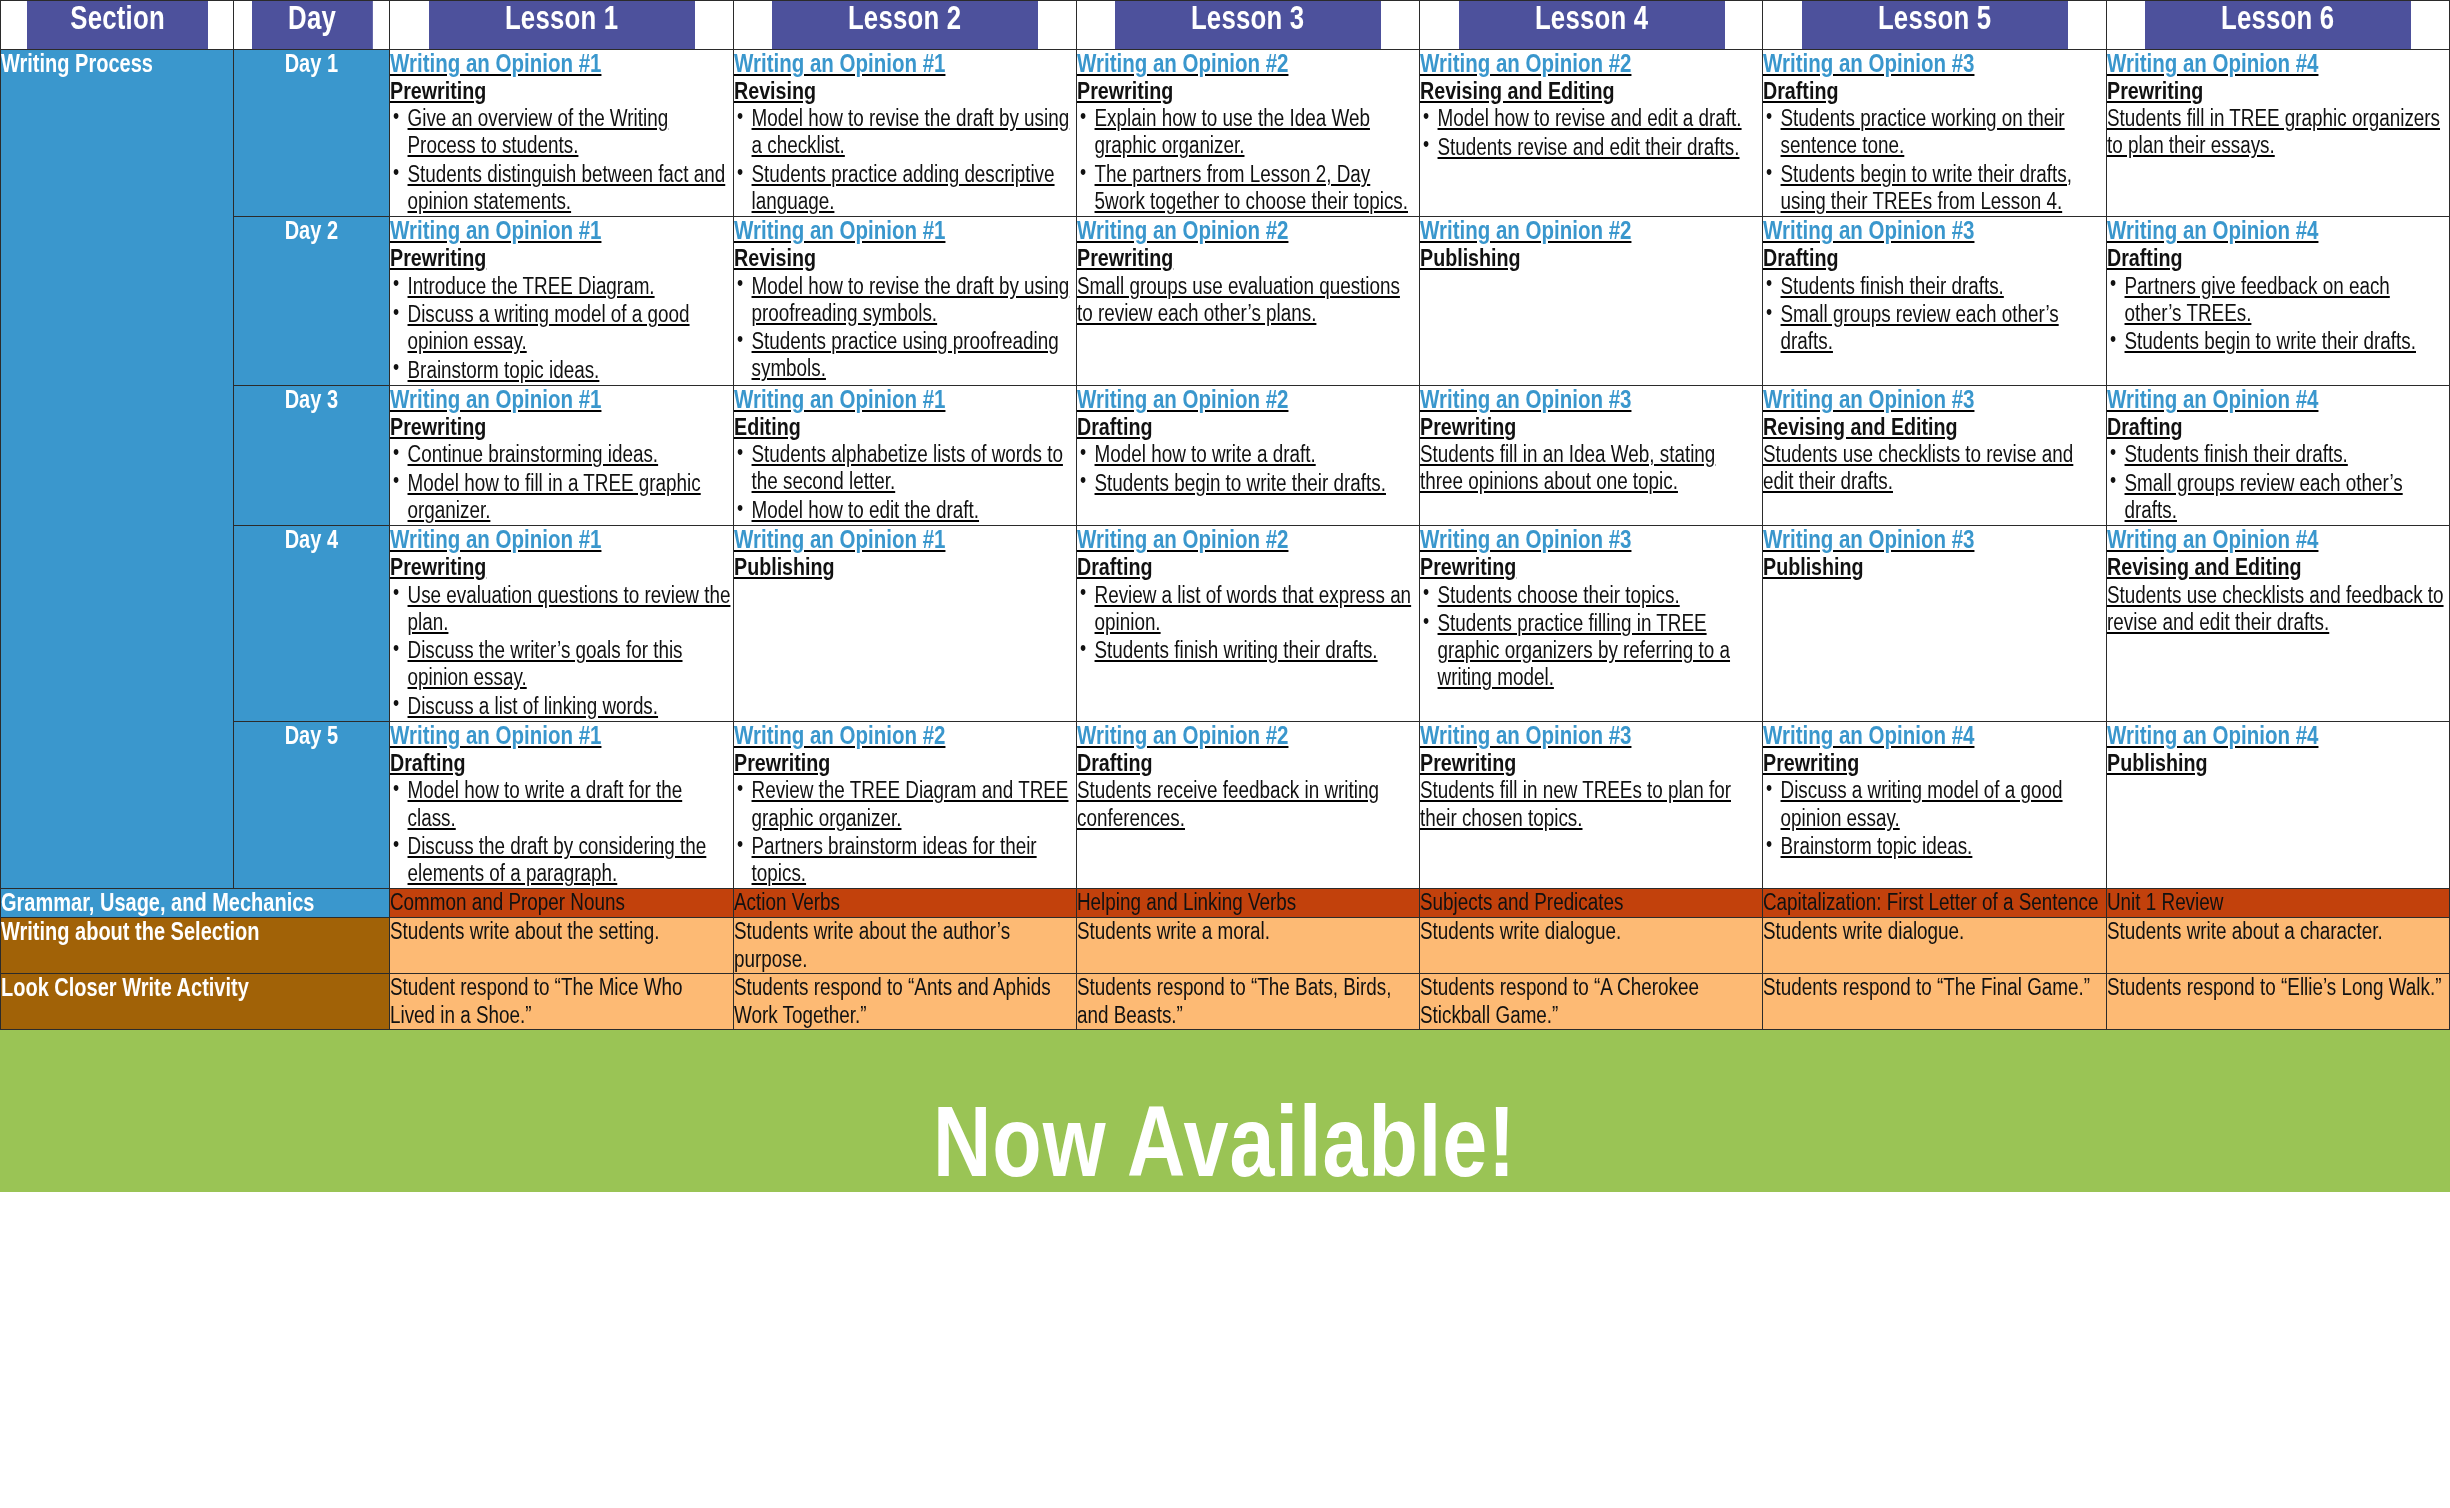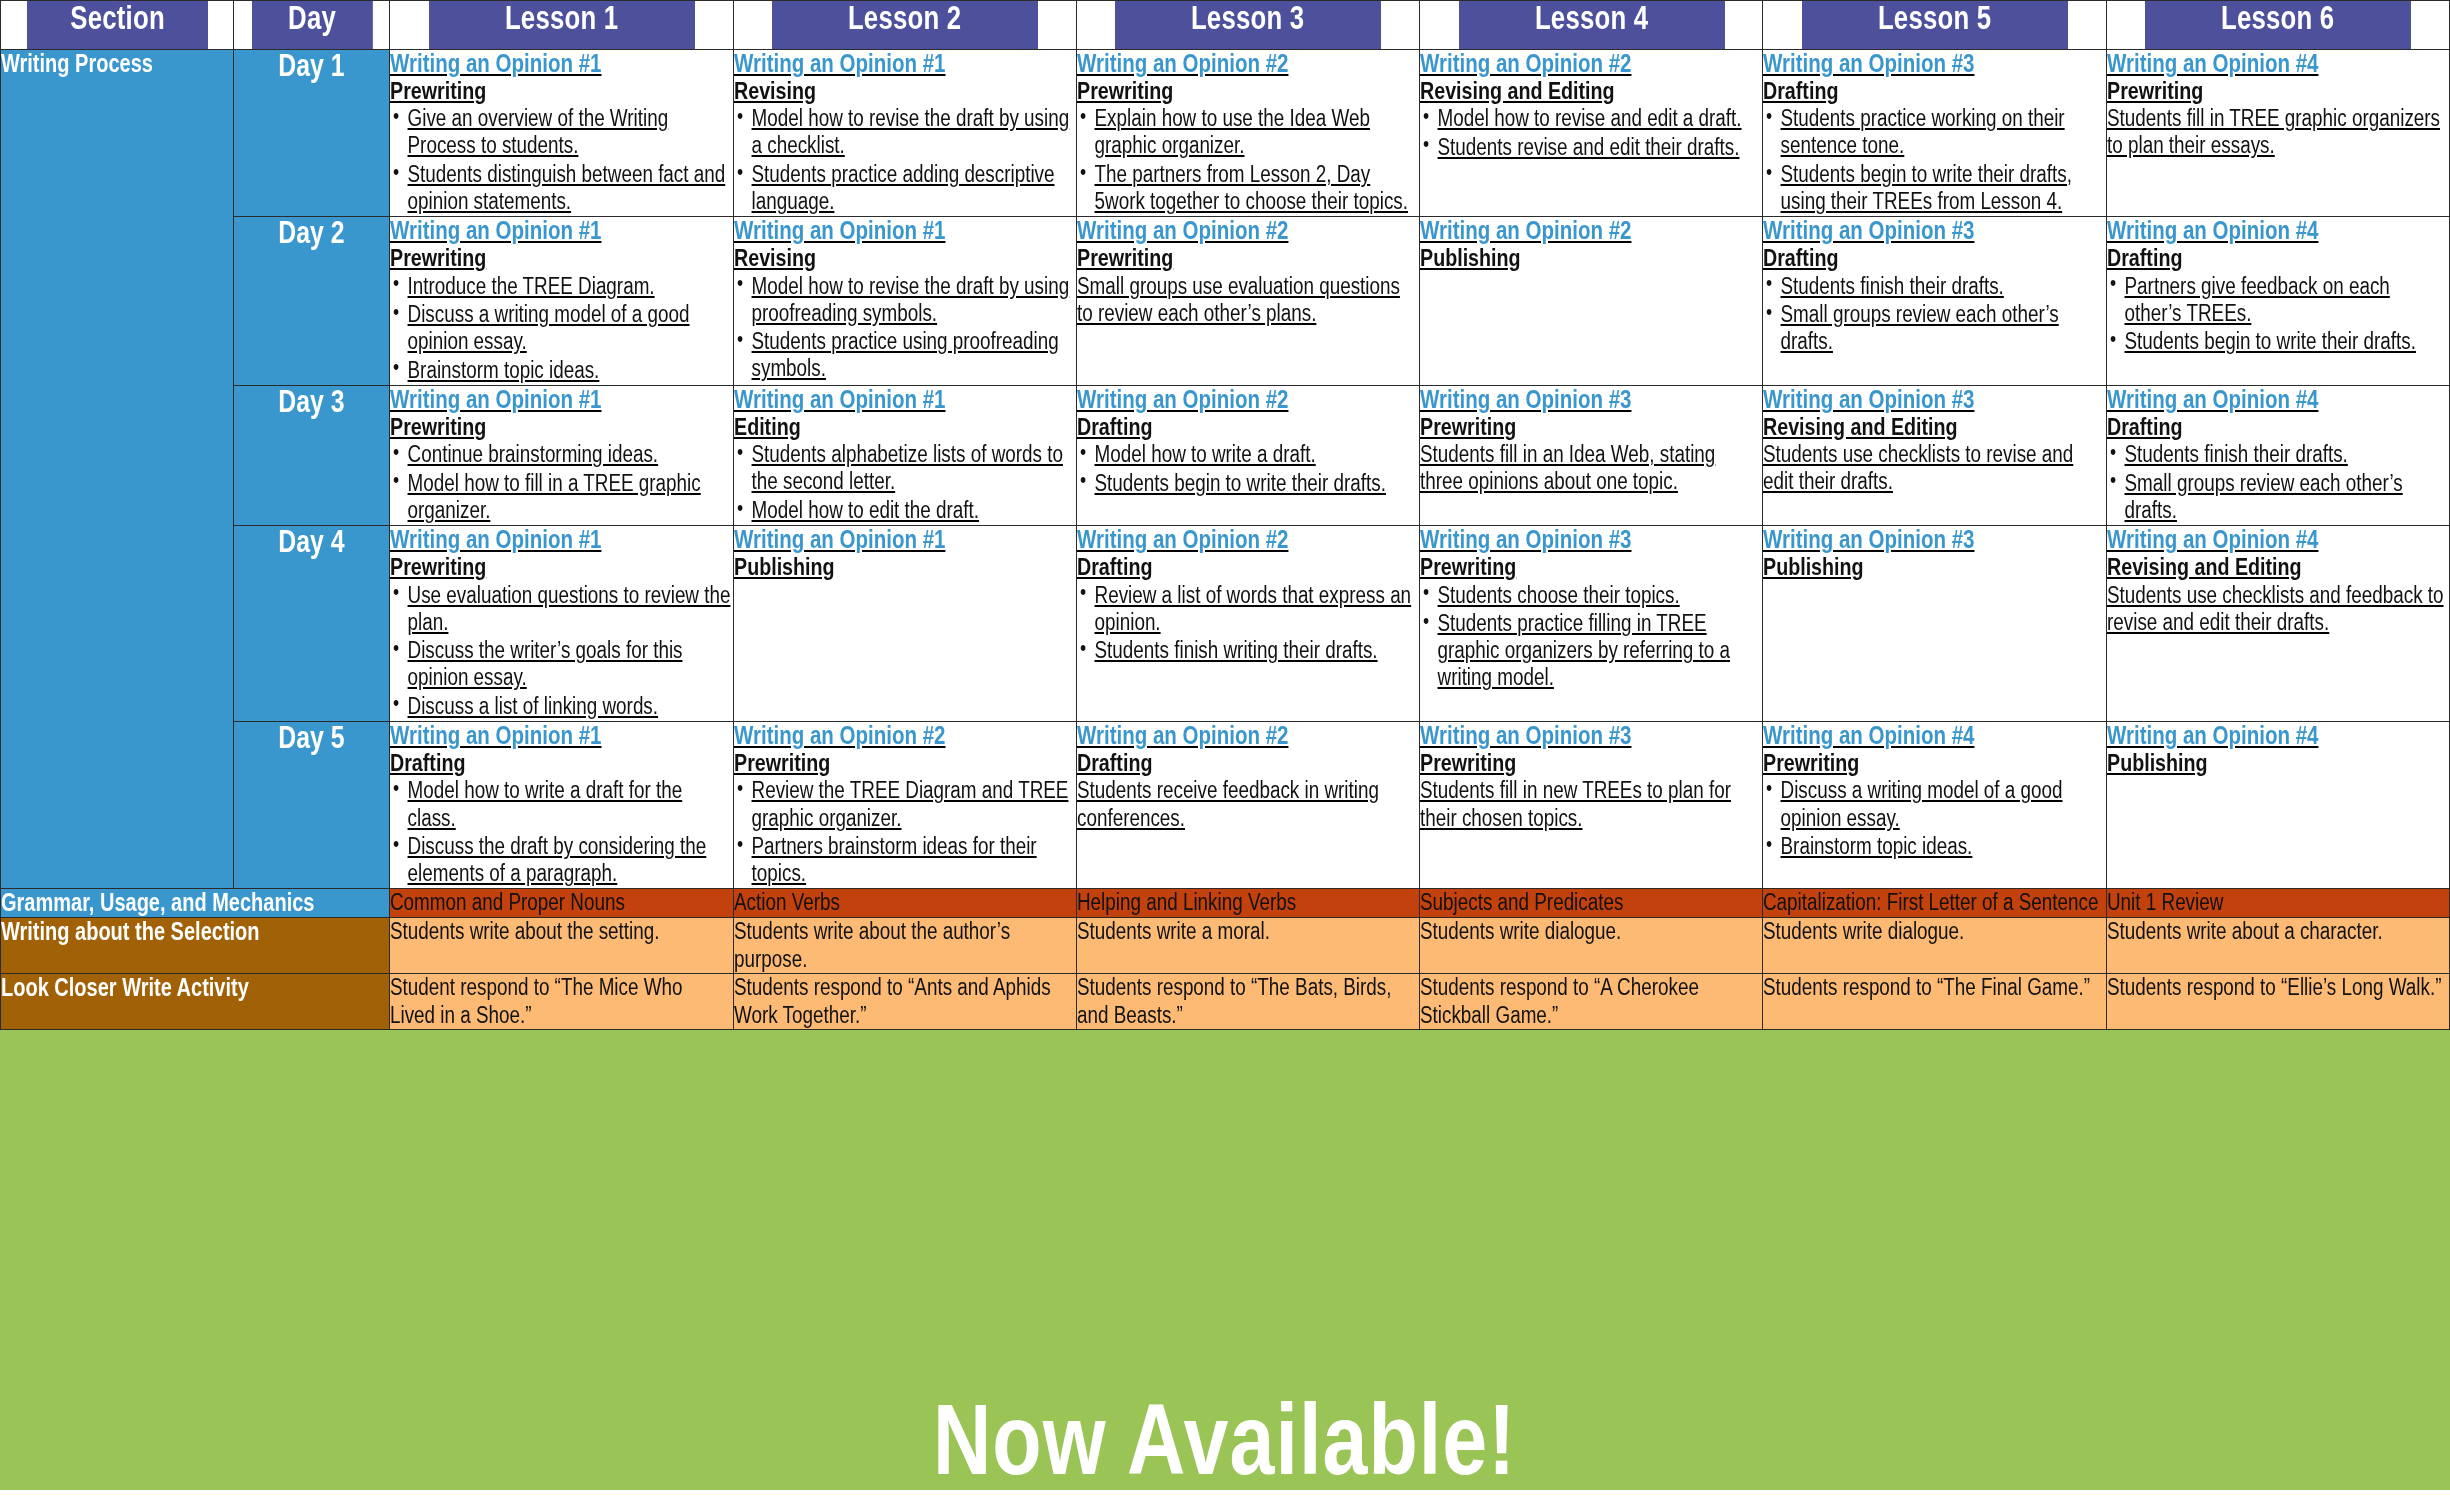--- a/index.html
+++ b/index.html
@@ -6,21 +6,21 @@
   html, body {
     margin: 0; padding: 0;
     background: #ffffff;
   }
   body {
     width: 2450px; height: 1509px;
     font-family: "Liberation Sans", "DejaVu Sans", sans-serif;
     overflow: hidden;
   }
   #sheet {
-    width: 2450px; height: 1490px;
+    width: 2450px; height: 1192px;
     position: relative;
     display: flex;
     flex-direction: column;
   }
   table.plan {
     width: 2450px;
     border-collapse: collapse;
     table-layout: fixed;
   }
   table.plan td, table.plan th {
@@ -63,21 +63,21 @@
   }
   td.section-cell .lbl {
     display: inline-block;
     transform: scaleX(0.8);
     transform-origin: left center;
   }
   td.day-cell {
     background: #3a97cd;
     color: #ffffff;
     font-weight: bold;
-    font-size: 31px;
+    font-size: 25px;
     text-align: center;
     padding: 5px 2.5px;
     line-height: 1.05;
     white-space: nowrap;
   }
   td.day-cell .lbl {
     display: inline-block;
     transform: scaleX(0.8);
     transform-origin: center center;
   }

